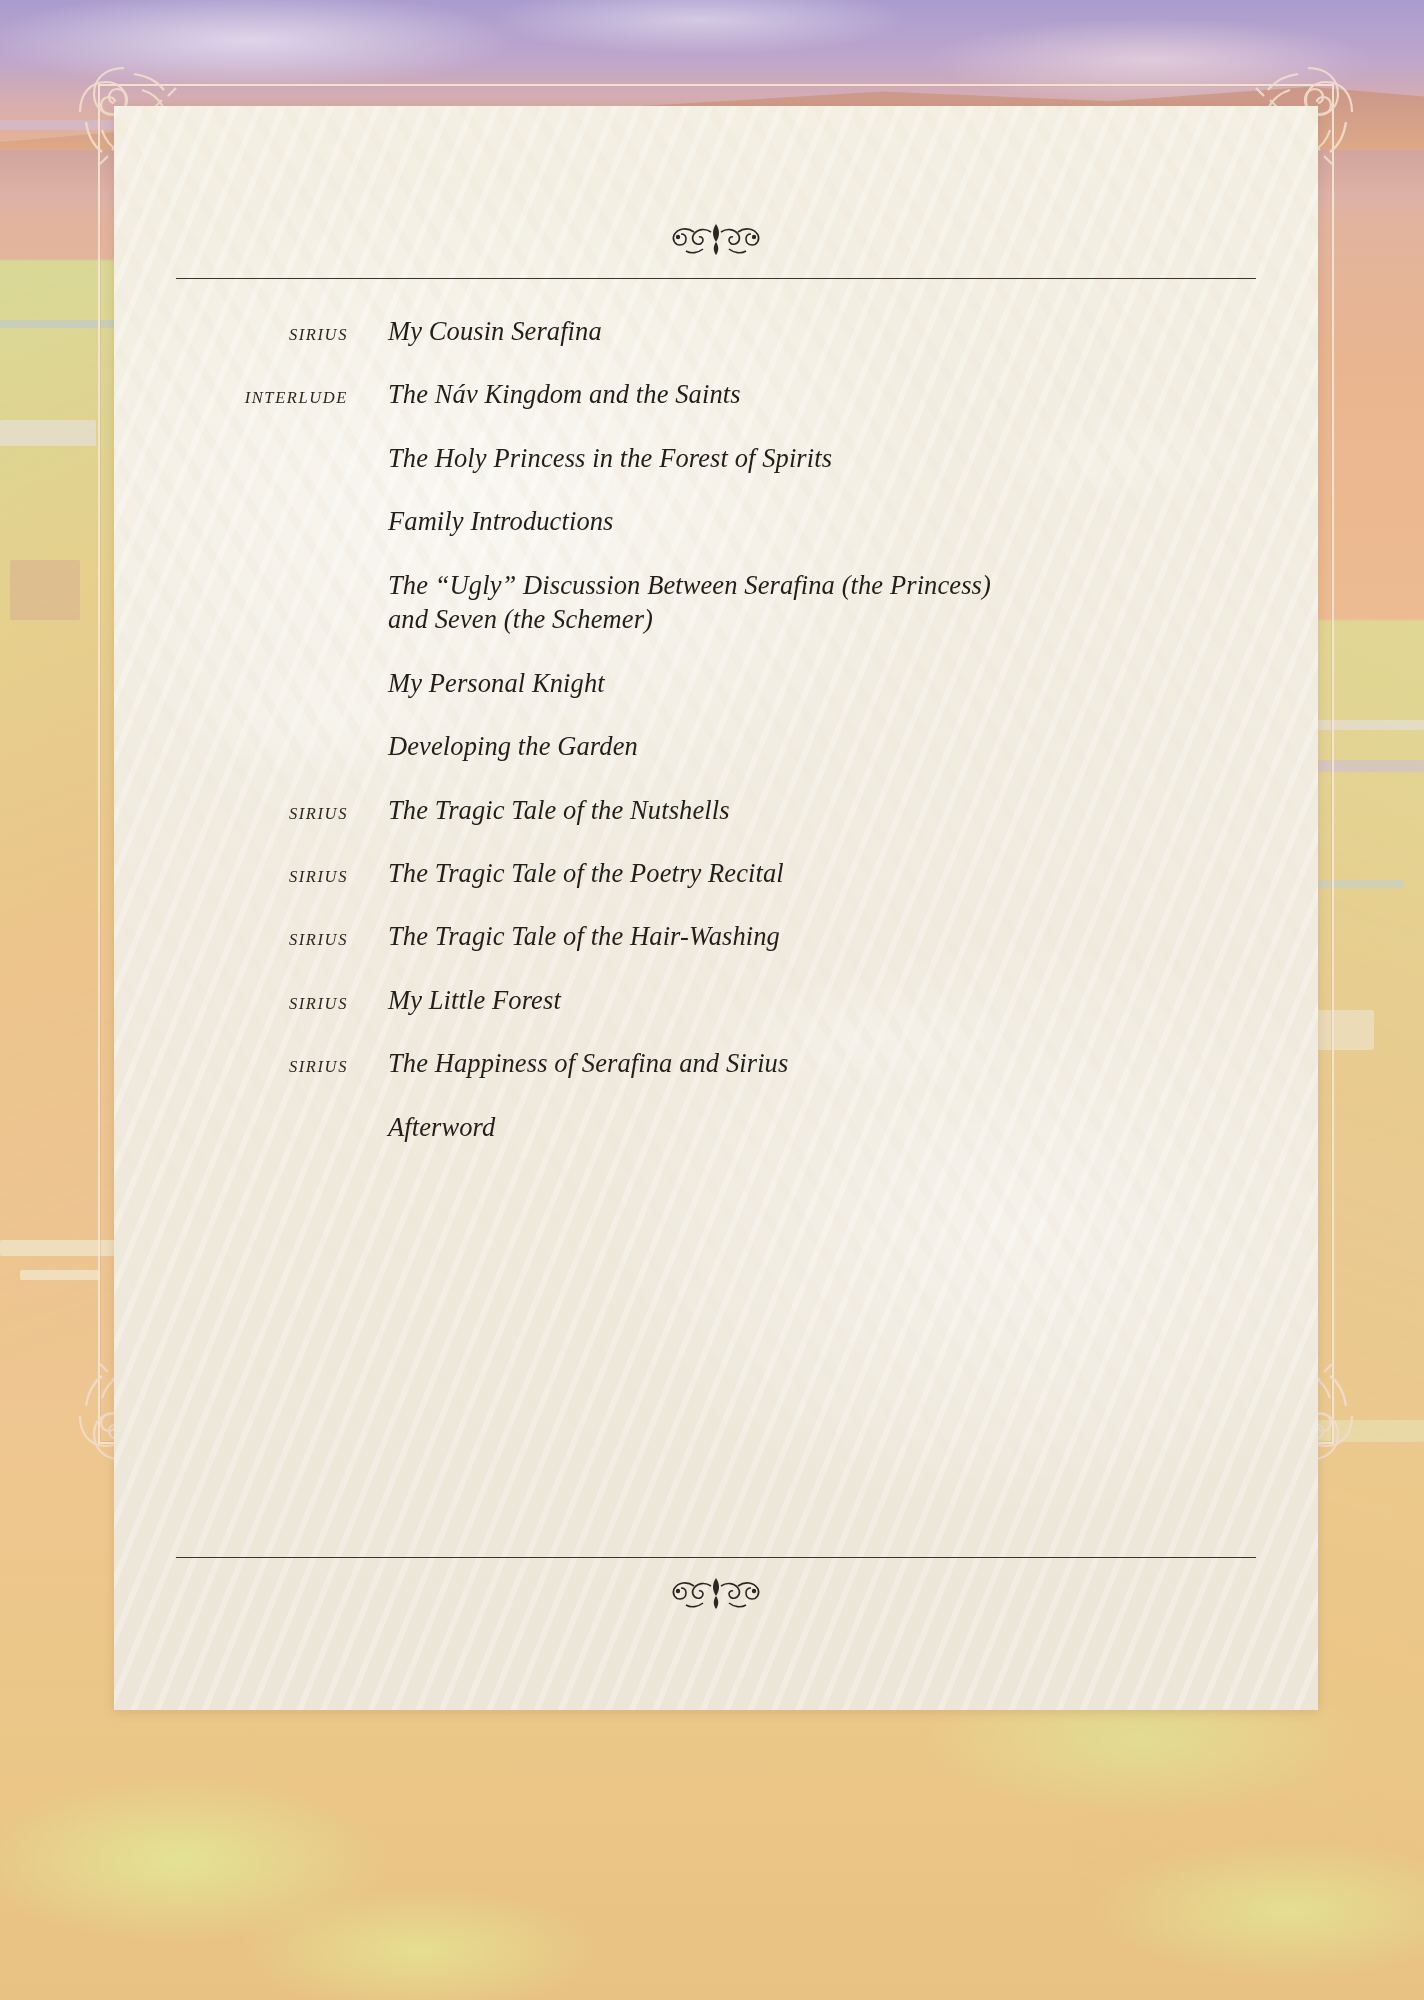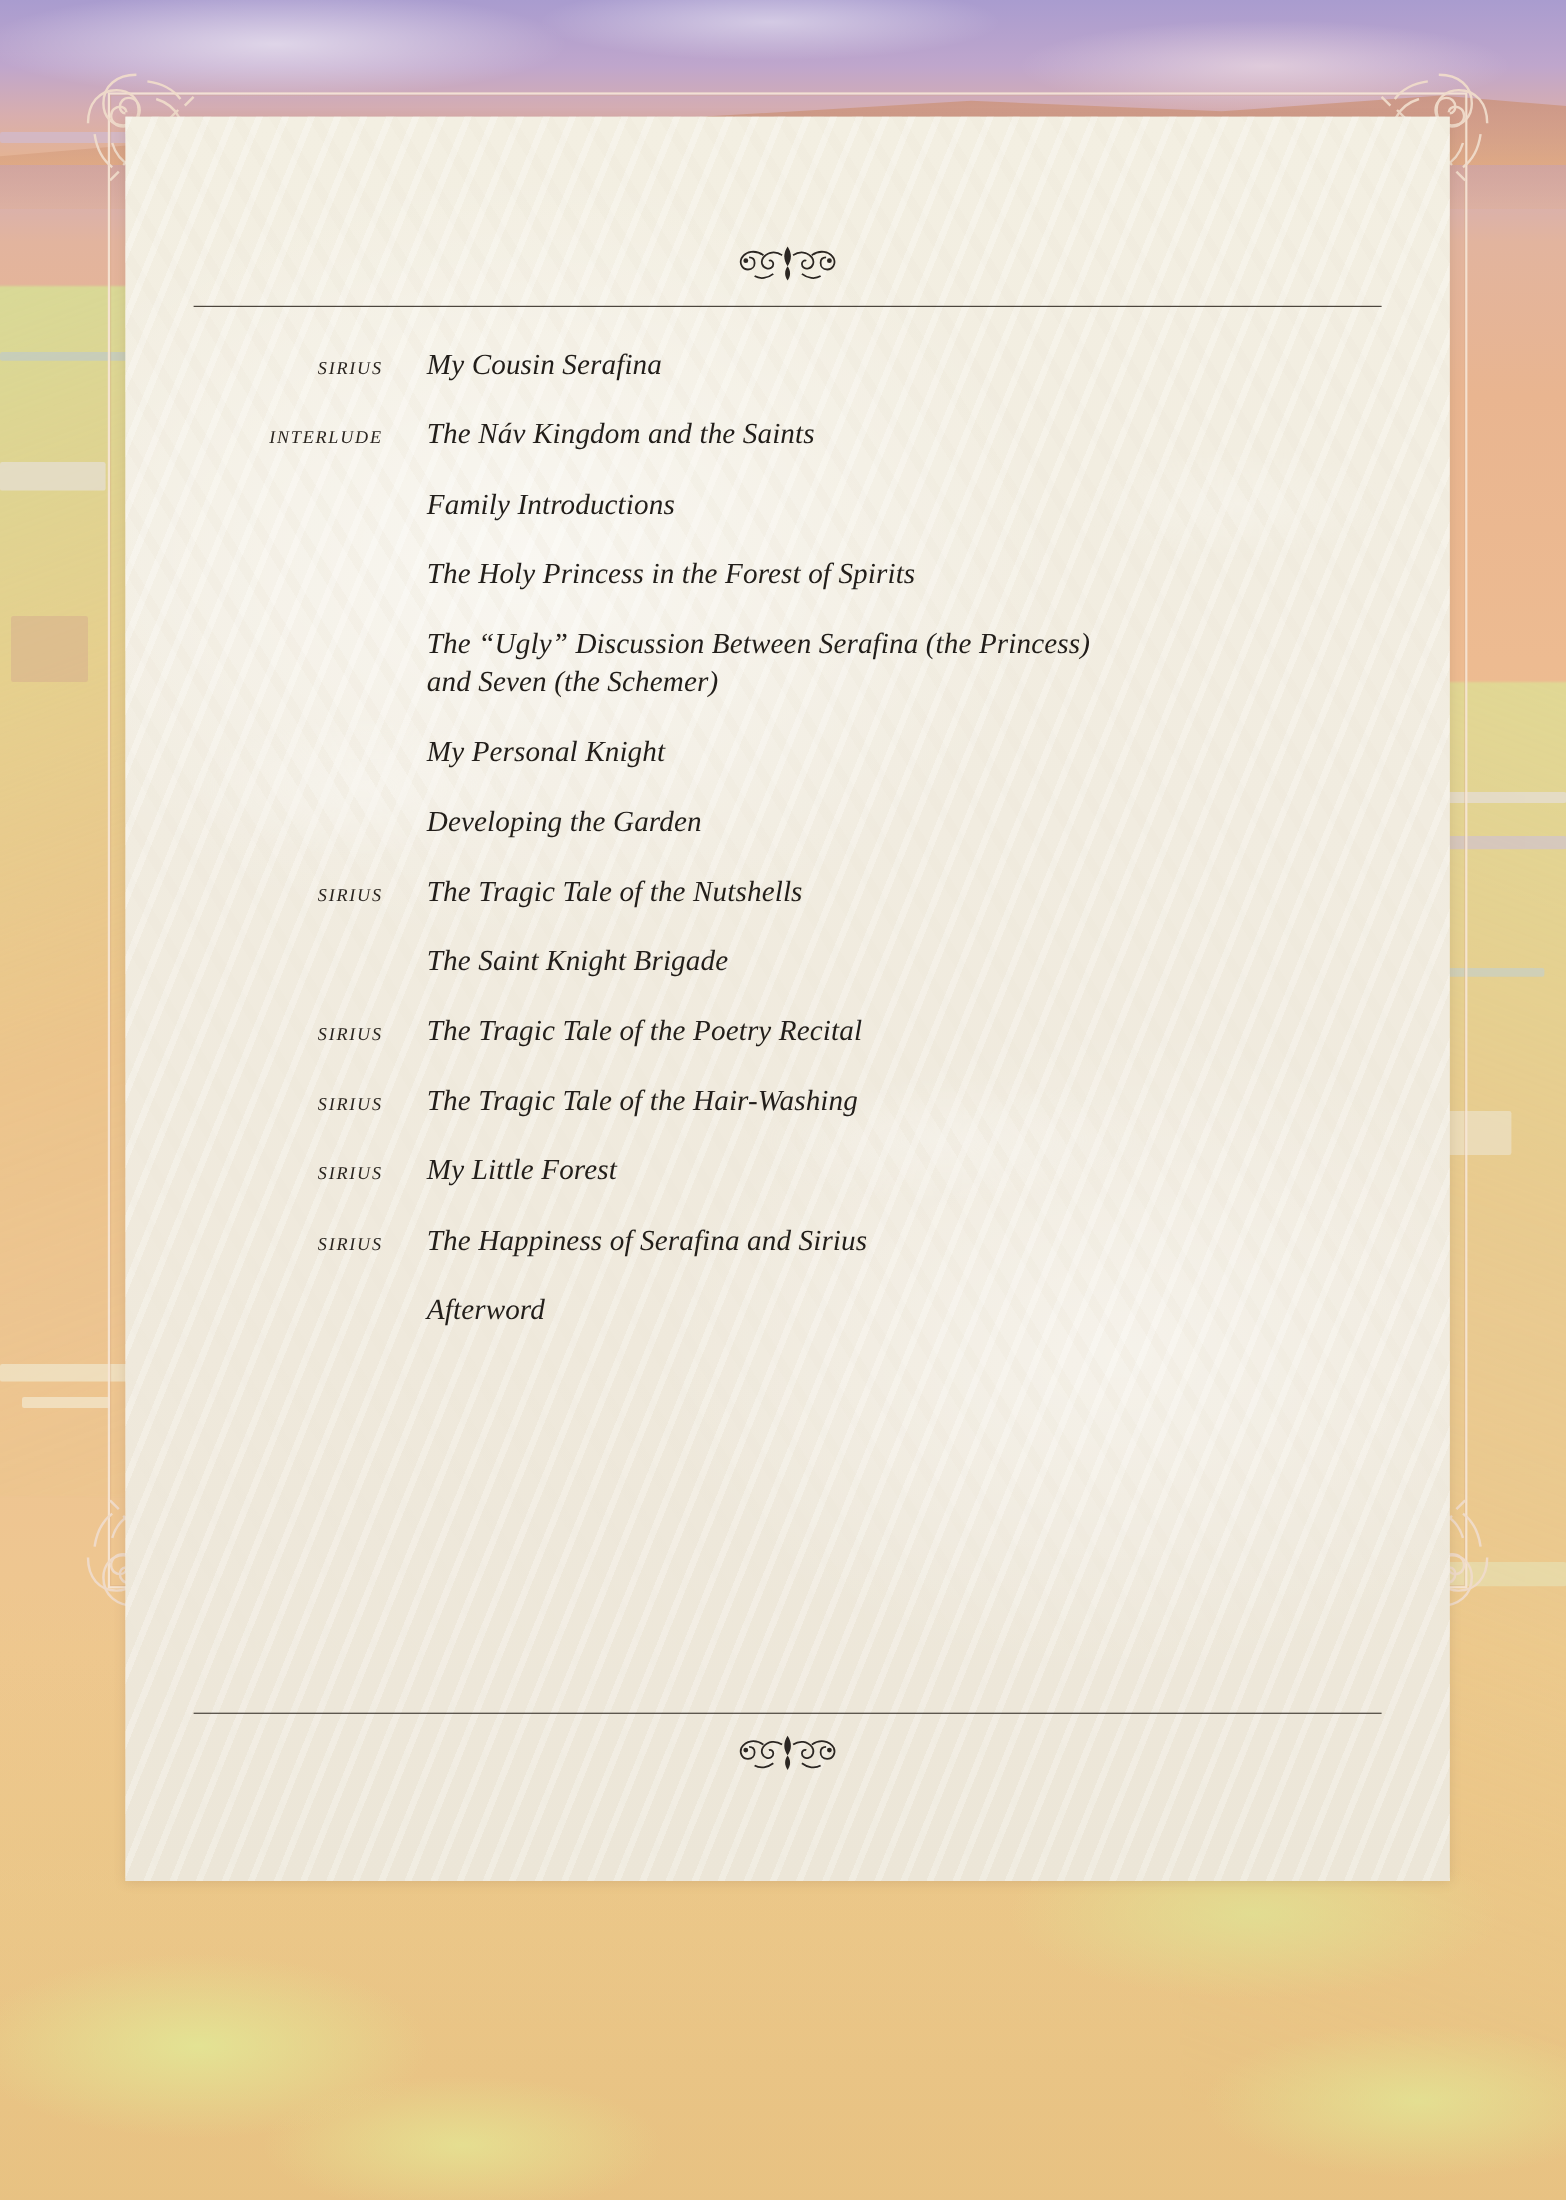--- a/index.html
+++ b/index.html
@@ -285,26 +285,26 @@
           <div class="toc-title"><span>My Cousin Serafina</span></div>
         </div>
 
         <div class="toc-row">
           <div class="toc-label">INTERLUDE</div>
           <div class="toc-title"><span>The Náv Kingdom and the Saints</span></div>
         </div>
 
         <div class="toc-row">
           <div class="toc-label"></div>
+          <div class="toc-title"><span>The Holy Princess in the Forest of Spirits</span></div>
+        </div>
+
+        <div class="toc-row">
+          <div class="toc-label"></div>
           <div class="toc-title"><span>Family Introductions</span></div>
-        </div>
-
-        <div class="toc-row">
-          <div class="toc-label"></div>
-          <div class="toc-title"><span>The Holy Princess in the Forest of Spirits</span></div>
         </div>
 
         <div class="toc-row">
           <div class="toc-label"></div>
           <div class="toc-title">
             <span>The “Ugly” Discussion Between Serafina (the Princess)</span>
             <span class="ln2">and Seven (the Schemer)</span>
           </div>
         </div>
 
@@ -316,24 +316,20 @@
         <div class="toc-row">
           <div class="toc-label"></div>
           <div class="toc-title"><span>Developing the Garden</span></div>
         </div>
 
         <div class="toc-row">
           <div class="toc-label">SIRIUS</div>
           <div class="toc-title"><span>The Tragic Tale of the Nutshells</span></div>
         </div>
 
-        <div class="toc-row">
-          <div class="toc-label"></div>
-          <div class="toc-title"><span>The Saint Knight Brigade</span></div>
-        </div>
 
 
         <div class="toc-row">
           <div class="toc-label">SIRIUS</div>
           <div class="toc-title"><span>The Tragic Tale of the Poetry Recital</span></div>
         </div>
 
         <div class="toc-row">
           <div class="toc-label">SIRIUS</div>
           <div class="toc-title"><span>The Tragic Tale of the Hair-Washing</span></div>

